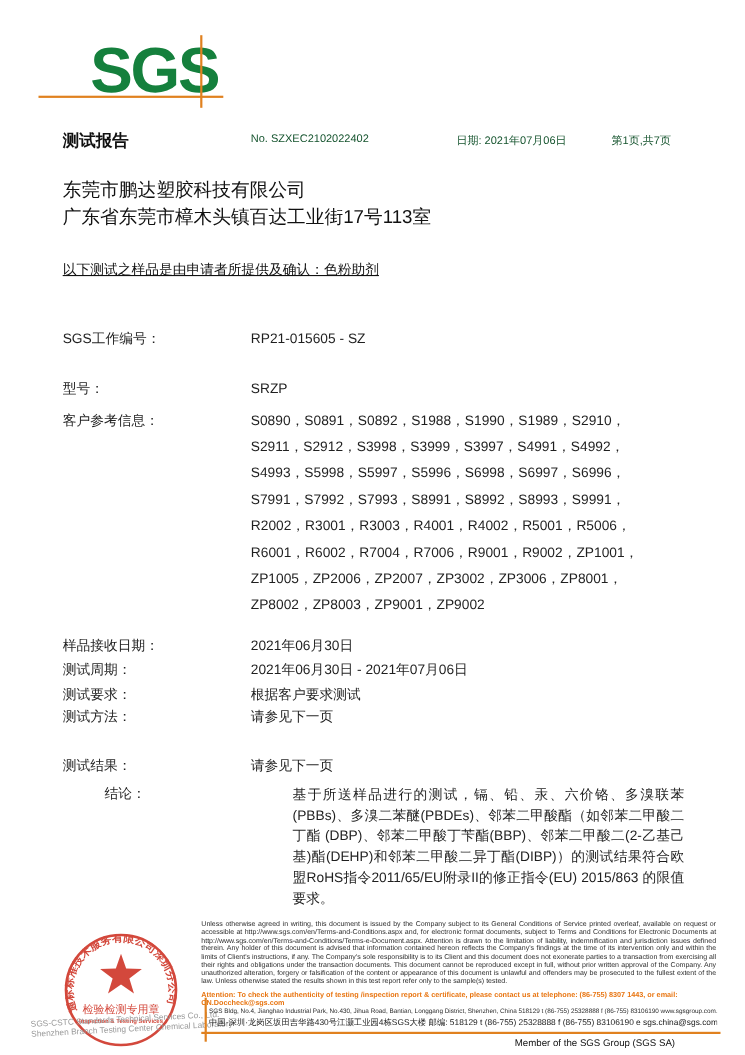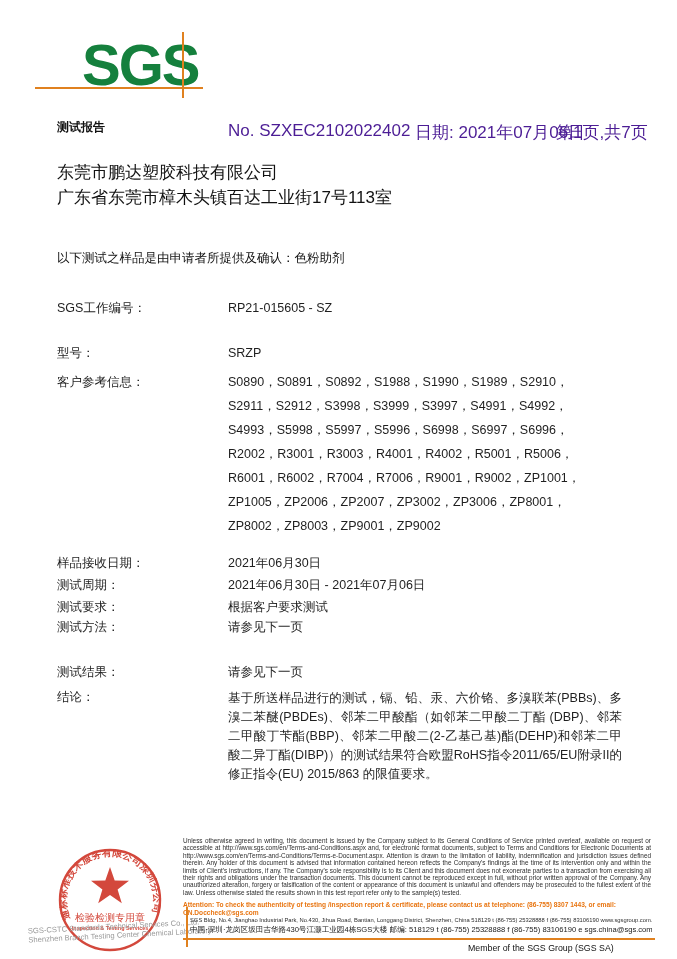--- a/index.html
+++ b/index.html
@@ -17,22 +17,22 @@
   .logo-text {
     font-weight: bold;
     font-size: 58px;
     letter-spacing: -2px;
     color: #15803d;
     line-height: 1;
   }
   .accent-line { background: #e0811f; }
 
   
-  .report-title { font-size: 12px; font-weight: bold; color: #111; }
-  .hdr-item { font-size: 17px; color: #4c1d95; }
+  .report-title { font-size: 15px; font-weight: bold; color: #111; }
+  .hdr-item { font-size: 10px; color: #14532d; }
 
   
   .applicant { font-size: 17px; line-height: 25px; color: #111; }
 
   
   .intro { font-size: 12.5px; color: #111; }
 
   
   .fields { width: 565px; font-size: 12.5px; }
   .frow { display: flex; align-items: flex-start; }
@@ -97,40 +97,41 @@
 <div class="abs report-title" style="left:57px; top:119px;">测试报告</div>
 <div class="abs hdr-item" style="left:228px; top:121px;">No. SZXEC2102022402</div>
 <div class="abs hdr-item" style="left:415px; top:121px;">日期: 2021年07月06日</div>
 <div class="abs hdr-item" style="left:556px; top:121px;">第1页,共7页</div>
 
 <div class="abs applicant" style="left:57px; top:160px;">
   <div>东莞市鹏达塑胶科技有限公司</div>
   <div>广东省东莞市樟木头镇百达工业街17号113室</div>
 </div>
 
-<div class="abs intro" style="left:57px; top:250px;">以下测试之样品是由申请者所提供及确认：色粉助剂</div>
+<div class="abs intro" style="left:57px; top:237px;text-decoration:underline;">以下测试之样品是由申请者所提供及确认：色粉助剂</div>
 
 <div class="abs fields" style="left:57px; top:272px;">
 
   <div class="frow mb8">
     <div class="flabel">SGS工作编号：</div>
     <div class="fvalue">RP21-015605 - SZ</div>
   </div>
 
   <div class="frow mb8">
     <div class="flabel">型号：</div>
     <div class="fvalue">SRZP</div>
   </div>
 
   <div class="frow">
     <div class="flabel ref-line">客户参考信息：</div>
     <div class="fvalue">
       <div class="ref-line">S0890，S0891，S0892，S1988，S1990，S1989，S2910，</div>
       <div class="ref-line">S2911，S2912，S3998，S3999，S3997，S4991，S4992，</div>
       <div class="ref-line">S4993，S5998，S5997，S5996，S6998，S6997，S6996，</div>
+      <div class="ref-line">S7991，S7992，S7993，S8991，S8992，S8993，S9991，</div>
       <div class="ref-line">R2002，R3001，R3003，R4001，R4002，R5001，R5006，</div>
       <div class="ref-line">R6001，R6002，R7004，R7006，R9001，R9002，ZP1001，</div>
       <div class="ref-line">ZP1005，ZP2006，ZP2007，ZP3002，ZP3006，ZP8001，</div>
       <div class="ref-line">ZP8002，ZP8003，ZP9001，ZP9002</div>
     </div>
   </div>
 
   <div class="frow mb6" style="margin-top:17px;">
     <div class="flabel">样品接收日期：</div>
     <div class="fvalue">2021年06月30日</div>
@@ -149,21 +150,21 @@
   <div class="frow mb6">
     <div class="flabel">测试方法：</div>
     <div class="fvalue">请参见下一页</div>
   </div>
 
   <div class="frow mb8">
     <div class="flabel">测试结果：</div>
     <div class="fvalue">请参见下一页</div>
   </div>
 
-  <div class="frow" style="margin-top:3px;">
+  <div class="frow" style="margin-top:3px;margin-left:38px;">
     <div class="flabel">结论：</div>
     <div class="fvalue conclusion">基于所送样品进行的测试，镉、铅、汞、六价铬、多溴联苯(PBBs)、多溴二苯醚(PBDEs)、邻苯二甲酸酯（如邻苯二甲酸二丁酯 (DBP)、邻苯二甲酸丁苄酯(BBP)、邻苯二甲酸二(2-乙基己基)酯(DEHP)和邻苯二甲酸二异丁酯(DIBP)）的测试结果符合欧盟RoHS指令2011/65/EU附录II的修正指令(EU) 2015/863 的限值要求。</div>
   </div>
 
 </div>
 
 <div class="abs stamp-wrap" style="left:50px; top:842px; width:122px; height:112px;">
   <svg width="122" height="112" viewBox="0 0 122 112">
     <defs>
       <path id="ringPath" d="M 20.1,76.6 A 44,44 0 1,1 99.9,76.6" fill="none"></path>

